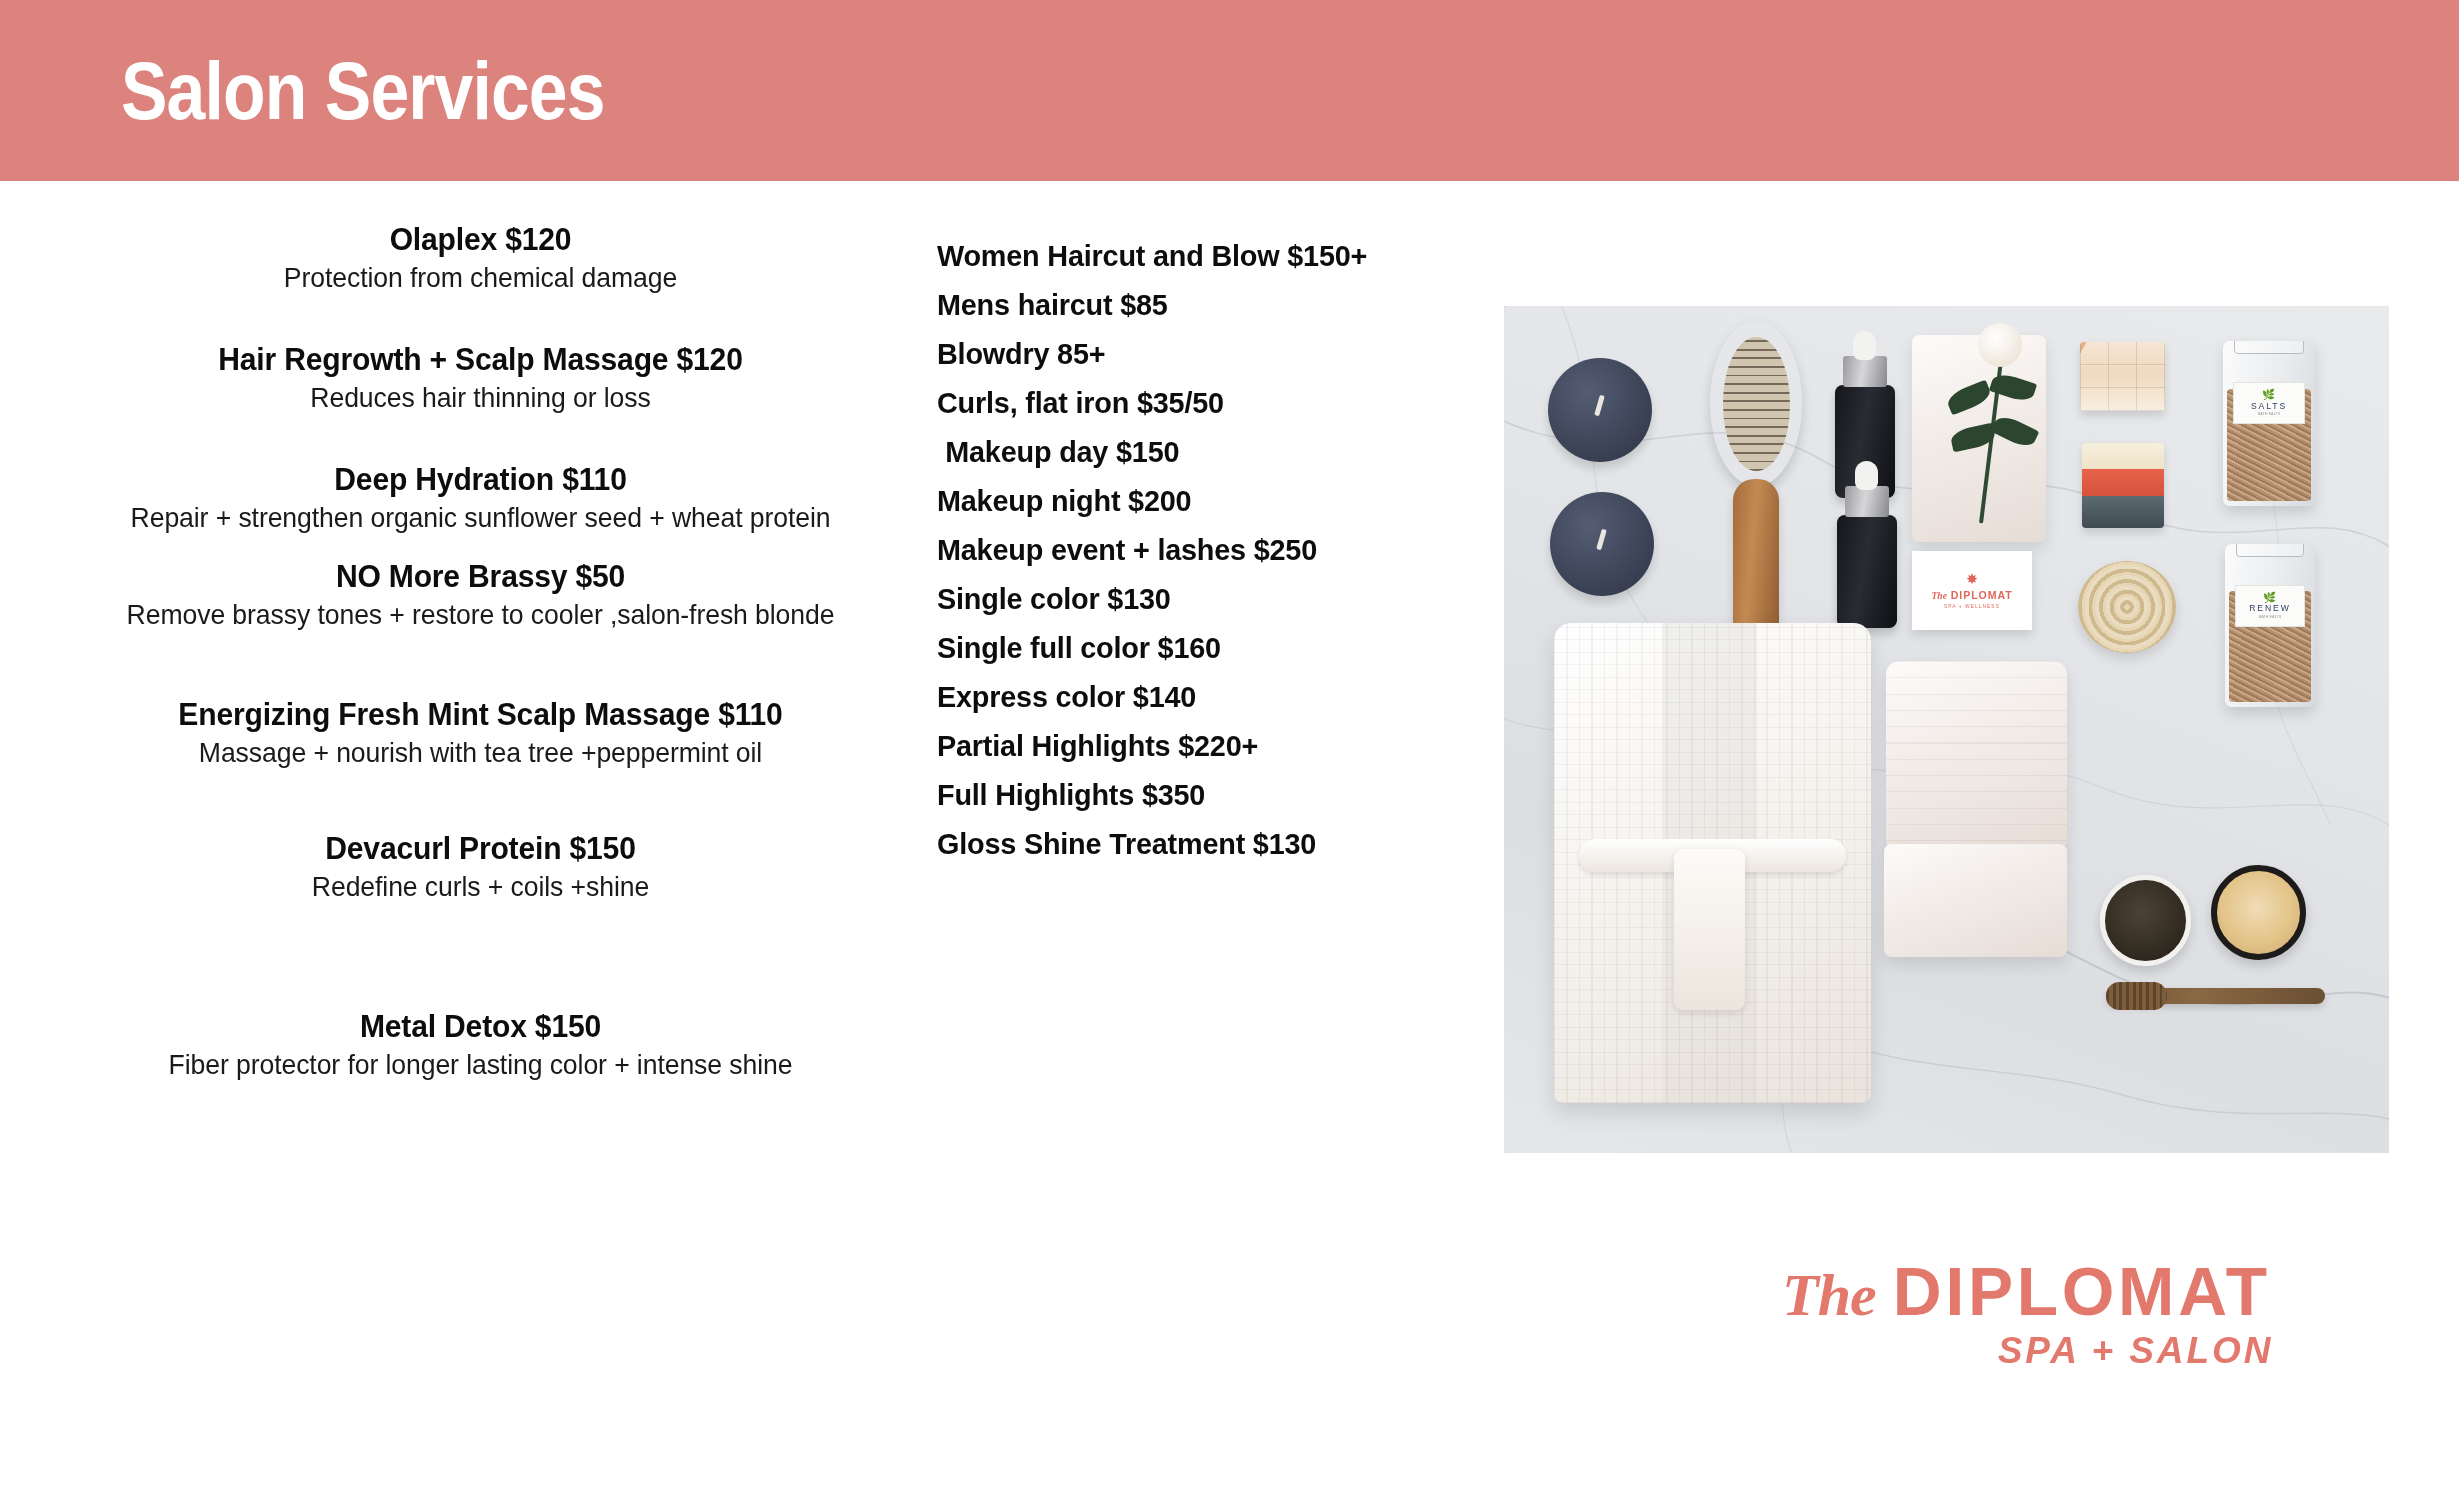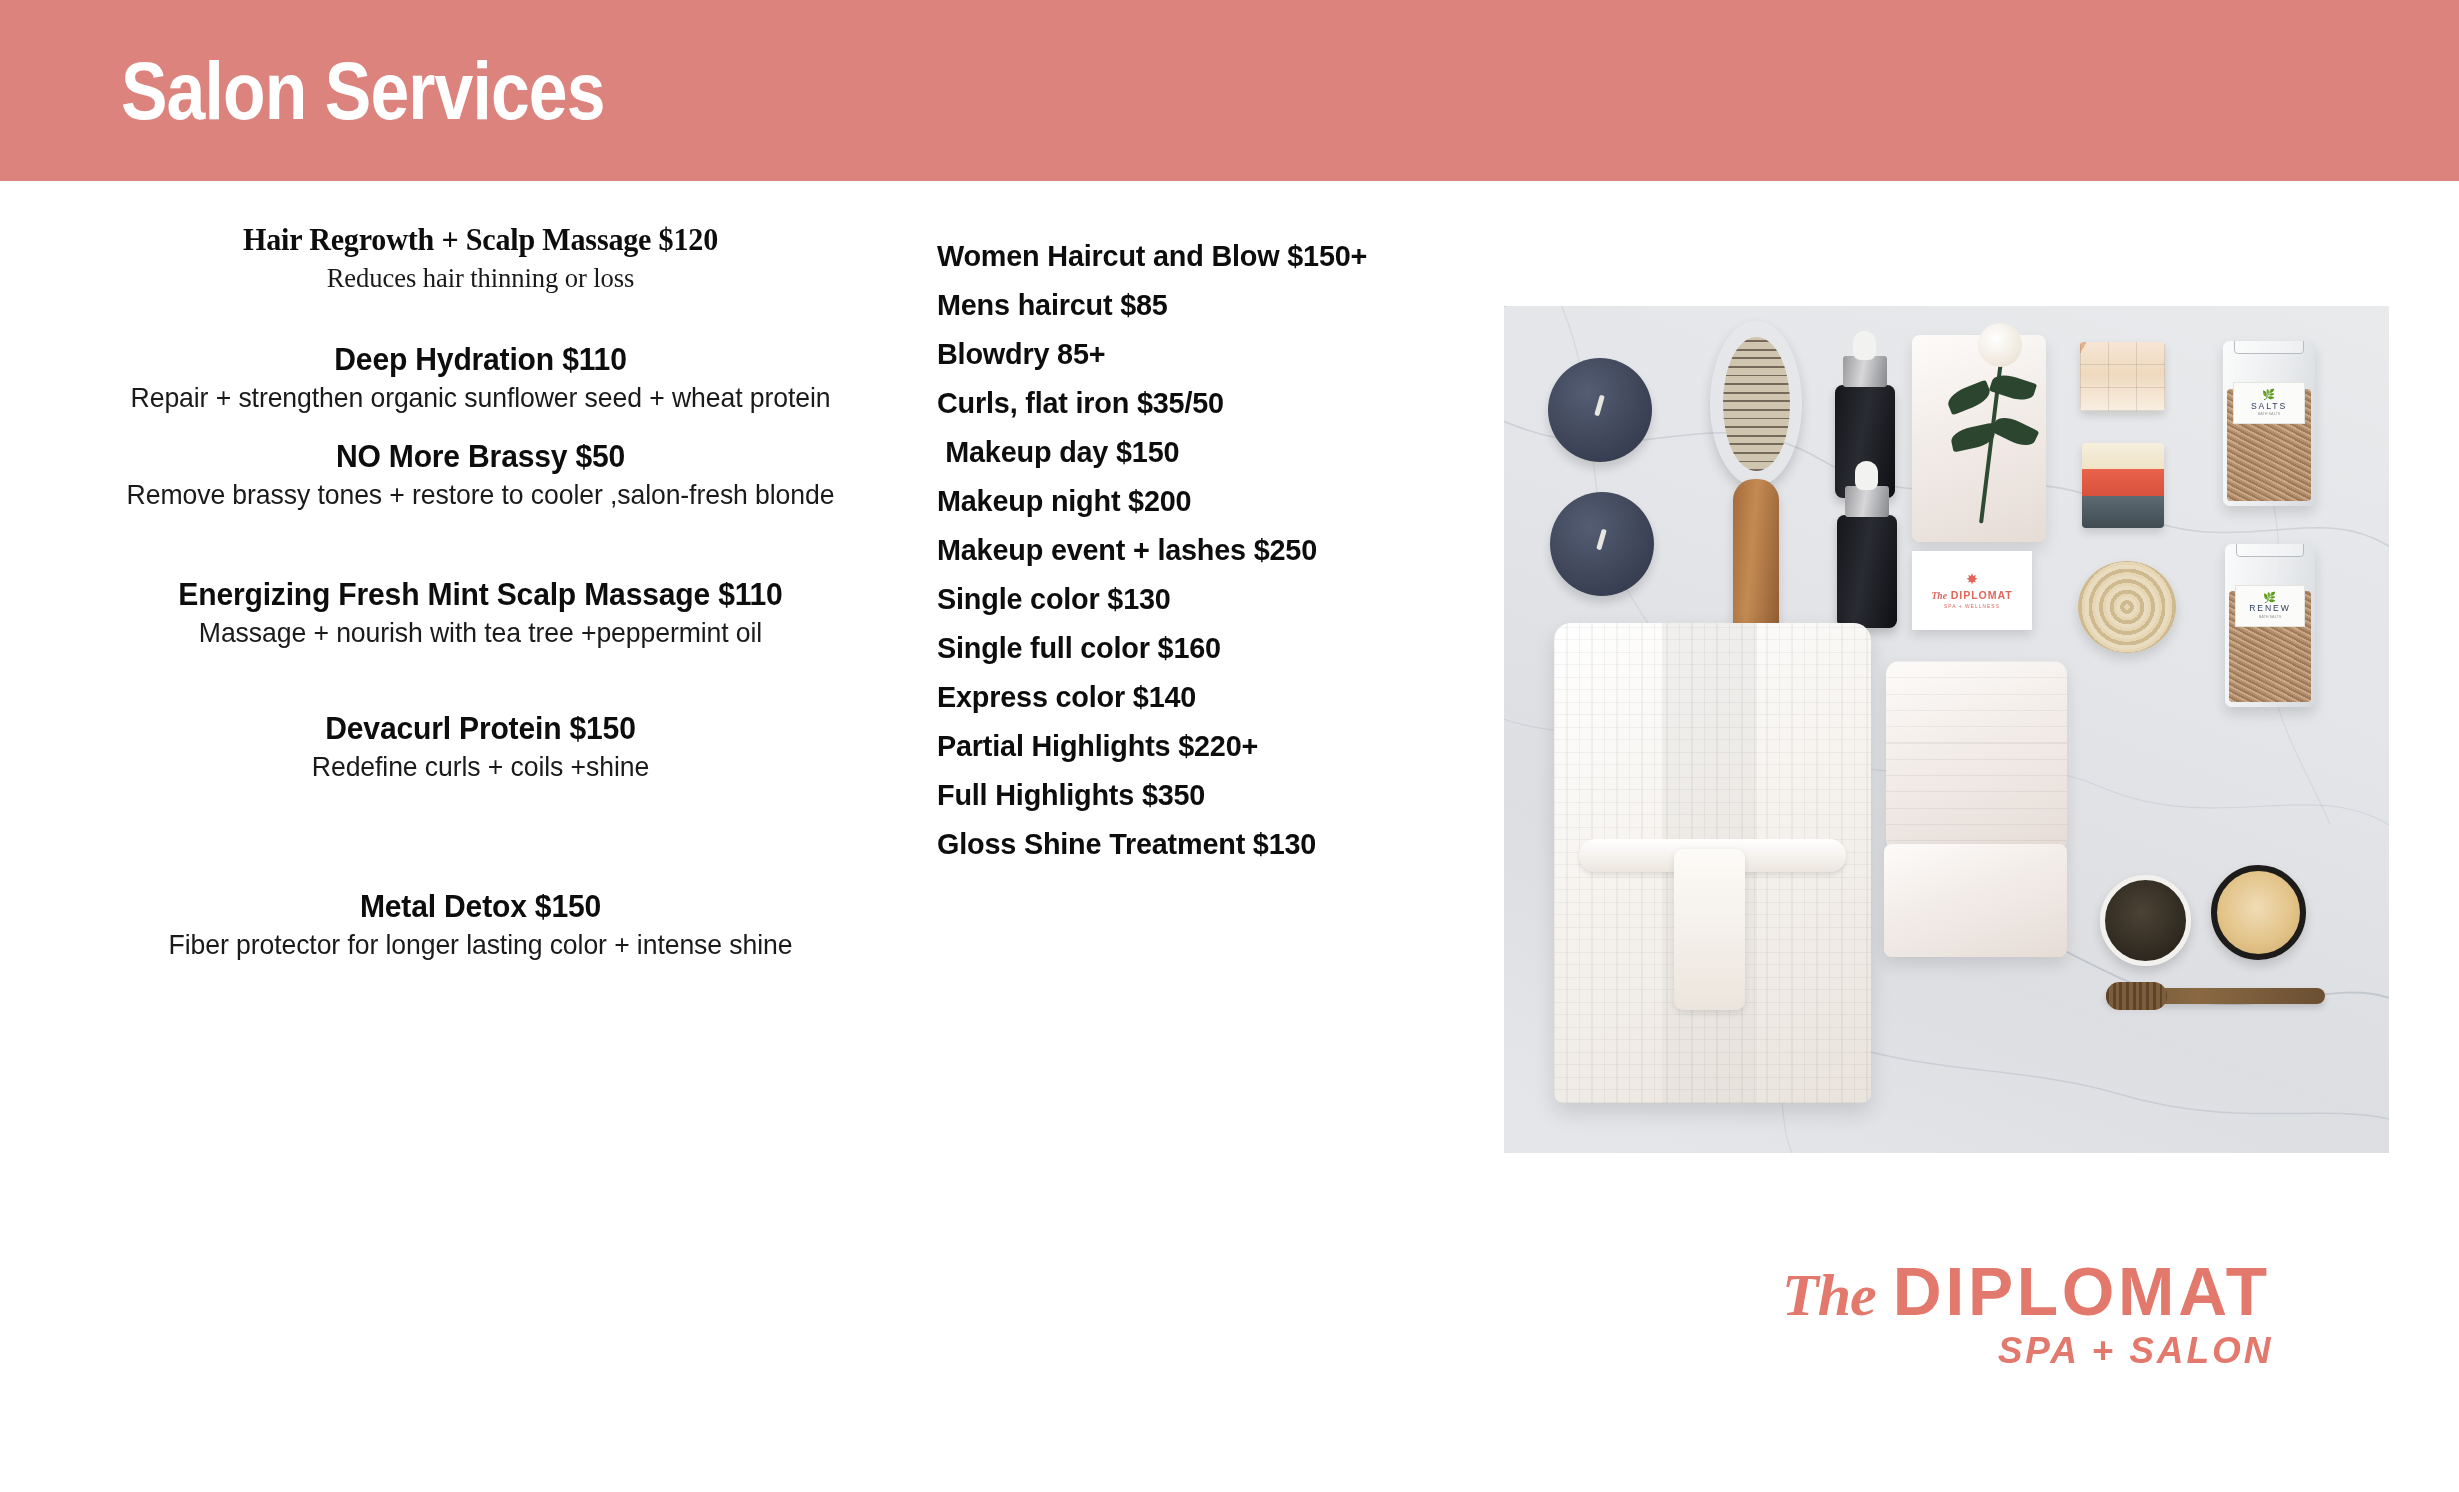--- a/index.html
+++ b/index.html
@@ -291,21 +291,25 @@
 </style>
 </head>
 <body>
 
 <div class="slide">
 
   <div class="header-band"></div>
   <div class="page-title">Salon Services</div>
 
   <div class="treatments-col" id="treatments">
-      <div class="treatment" style="margin-bottom: 42px; font-family: Liberation Serif, serif;">
+      <div class="treatment" style="margin-bottom: 42px;">
+        <div class="treatment-name">Olaplex  $120</div>
+        <div class="treatment-desc">Protection from chemical damage</div>
+      </div>
+      <div class="treatment" style="margin-bottom: 42px;">
         <div class="treatment-name">Hair Regrowth + Scalp Massage $120</div>
         <div class="treatment-desc">Reduces hair thinning or loss</div>
       </div>
       <div class="treatment" style="margin-bottom: 19px;">
         <div class="treatment-name">Deep Hydration $110</div>
         <div class="treatment-desc">Repair +  strengthen organic sunflower seed + wheat protein</div>
       </div>
       <div class="treatment" style="margin-bottom: 60px;">
         <div class="treatment-name">NO More Brassy $50</div>
         <div class="treatment-desc">Remove brassy tones + restore to cooler ,salon-fresh blonde</div>

